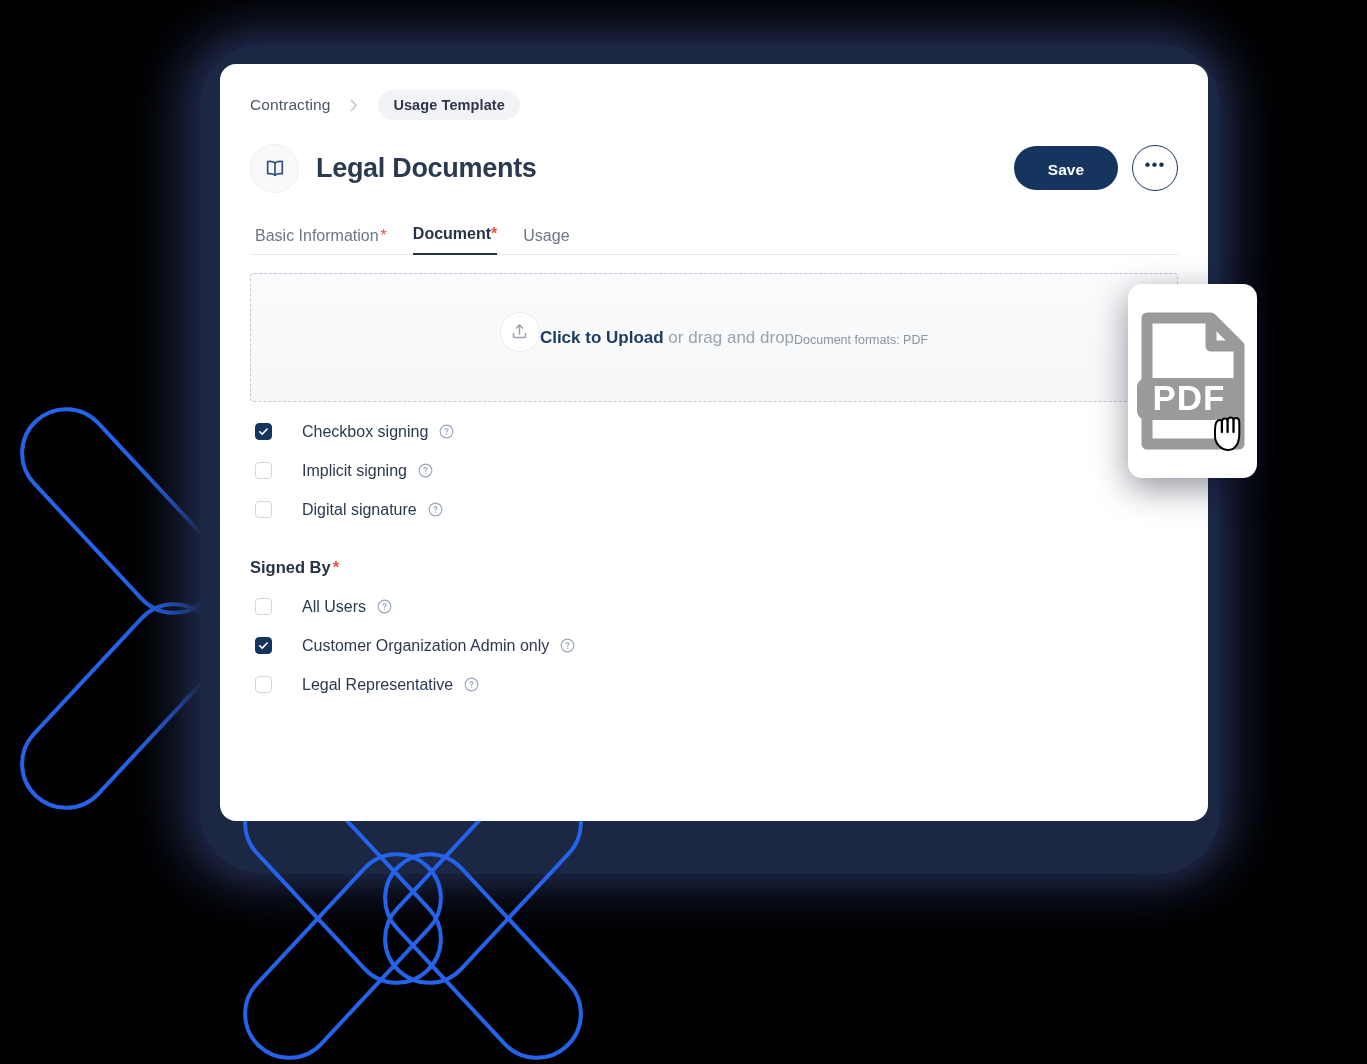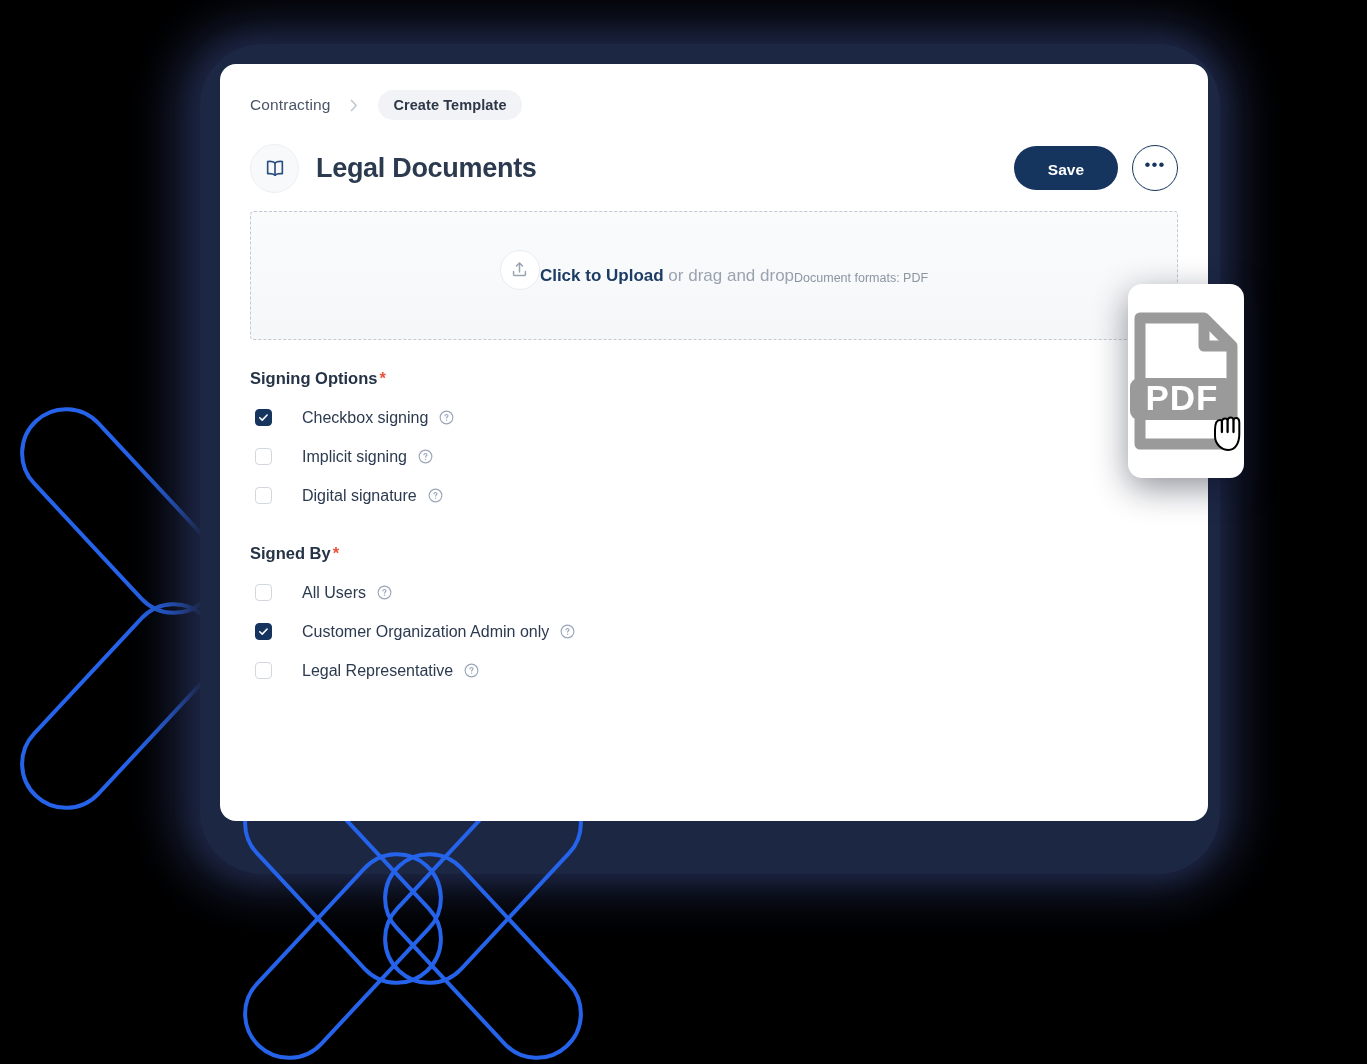--- a/index.html
+++ b/index.html
@@ -274,21 +274,21 @@
     flex: 0 0 auto;
     cursor: pointer;
     display: block;
   }
 
   
   .pdf-card {
     position: absolute;
     left: 1128px;
     top: 284px;
-    width: 116px;
+    width: 129px;
     height: 194px;
     background: #ffffff;
     border-radius: 14px;
     box-shadow: 0 10px 34px rgba(10,16,36,.45);
     display: flex;
     align-items: center;
     justify-content: center;
   }
   .hand-cursor {
     position: absolute;
@@ -322,60 +322,68 @@
   <div class="app-card">
     <div class="card-inner">
 
       <div class="breadcrumb">
         <span class="crumb-root">Contracting</span>
         <span class="crumb-sep">
           <svg width="8" height="13" viewBox="0 0 8 13" fill="none">
             <path d="M1.5 1.5L6.2 6.5L1.5 11.5" stroke="#c2c8d2" stroke-width="1.7" stroke-linecap="round" stroke-linejoin="round"></path>
           </svg>
         </span>
-        <span class="crumb-pill">Create Template</span>
+        <span class="crumb-pill">Usage Template</span>
       </div>
 
       <div class="title-row">
         <span class="title-icon-circle">
           <svg width="22" height="22" viewBox="0 0 24 24" fill="none">
             <path d="M12 6.5C10.5 5.2 8.6 4.7 6.3 4.7C5.3 4.7 4.5 4.8 4 4.9V18.3C4.5 18.2 5.3 18.1 6.3 18.1C8.6 18.1 10.5 18.6 12 19.9" stroke="#2b4f7e" stroke-width="1.8" stroke-linecap="round" stroke-linejoin="round"></path>
             <path d="M12 6.5C13.5 5.2 15.4 4.7 17.7 4.7C18.7 4.7 19.5 4.8 20 4.9V18.3C19.5 18.2 18.7 18.1 17.7 18.1C15.4 18.1 13.5 18.6 12 19.9" stroke="#2b4f7e" stroke-width="1.8" stroke-linecap="round" stroke-linejoin="round"></path>
             <path d="M12 6.5V19.9" stroke="#2b4f7e" stroke-width="1.8" stroke-linecap="round"></path>
           </svg>
         </span>
         <span class="page-title">Legal Documents</span>
 
         <div class="title-actions">
           <button class="btn-save">Save</button>
           <div class="btn-more">
             <span>•••</span>
           </div>
         </div>
       </div>
 
+      <div class="tabs">
+        <div class="tab">
+          <span>Basic Information</span><span class="req">*</span>
+        </div>
+        <div class="tab active">
+          <span>Document</span><span class="req">*</span>
+        </div>
+        <div class="tab">
+          <span>Usage</span>
+        </div>
+      </div>
 
       <div class="dropzone">
         <span class="upload-circle">
           <svg width="19" height="19" viewBox="0 0 24 24" fill="none">
             <path d="M12 15V4" stroke="#9aa3b0" stroke-width="1.9" stroke-linecap="round"></path>
             <path d="M8.2 7.6L12 3.8L15.8 7.6" stroke="#9aa3b0" stroke-width="1.9" stroke-linecap="round" stroke-linejoin="round"></path>
             <path d="M4.5 14.4V18.4C4.5 19 5 19.5 5.6 19.5H18.4C19 19.5 19.5 19 19.5 18.4V14.4" stroke="#9aa3b0" stroke-width="1.9" stroke-linecap="round" stroke-linejoin="round"></path>
           </svg>
         </span>
         <div class="dz-line1">
           <span class="dz-strong">Click to Upload</span>
           <span class="dz-muted">or drag and drop</span>
         </div>
         <div class="dz-line2">Document formats: PDF</div>
       </div>
 
-      <div class="section-title">
-        <span>Signing Options</span><span class="req">*</span>
-      </div>
       <div class="opt-list">
 
         <div class="opt-row">
           <span class="cbox checked">
             <svg width="11" height="11" viewBox="0 0 14 14" fill="none">
               <path d="M2.2 7.3L5.4 10.3L11.6 3.9" stroke="#ffffff" stroke-width="2" stroke-linecap="round" stroke-linejoin="round"></path>
             </svg>
           </span>
           <span class="opt-label">Checkbox signing</span>
           <svg class="help-icon" viewBox="0 0 16 16" fill="none">

